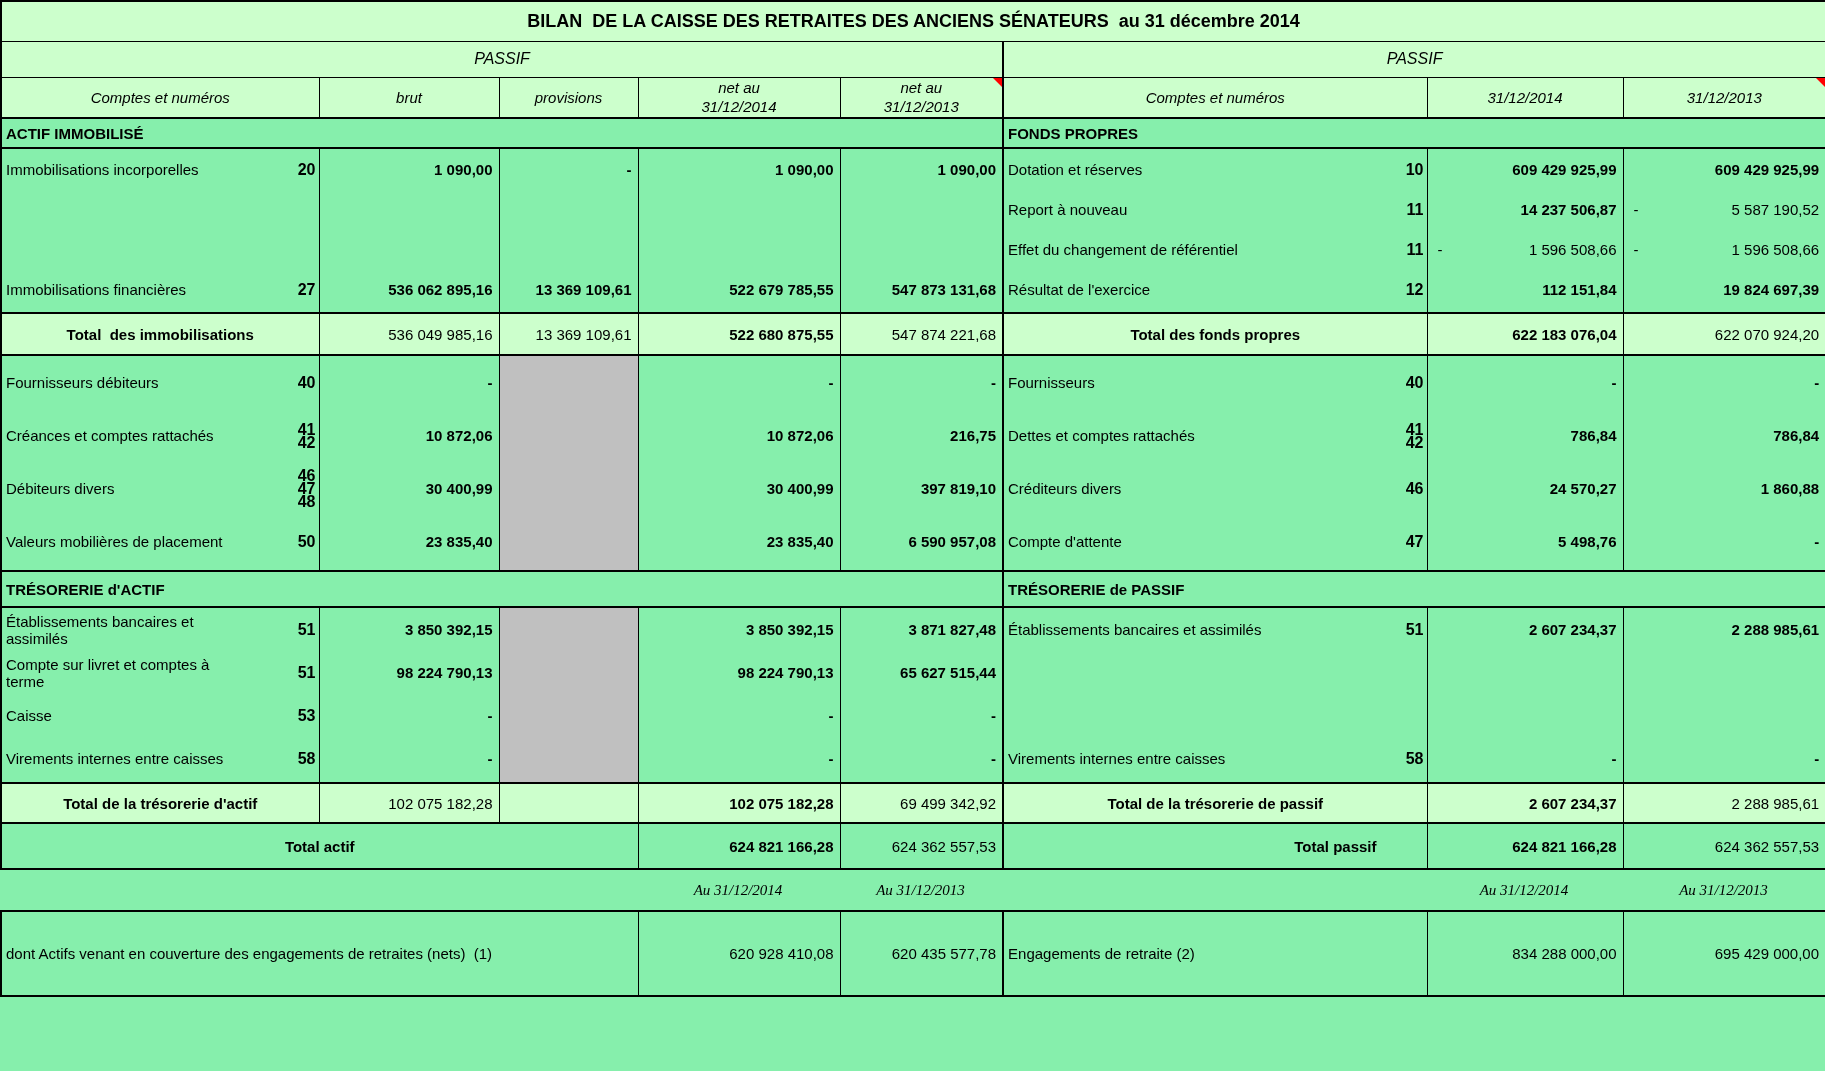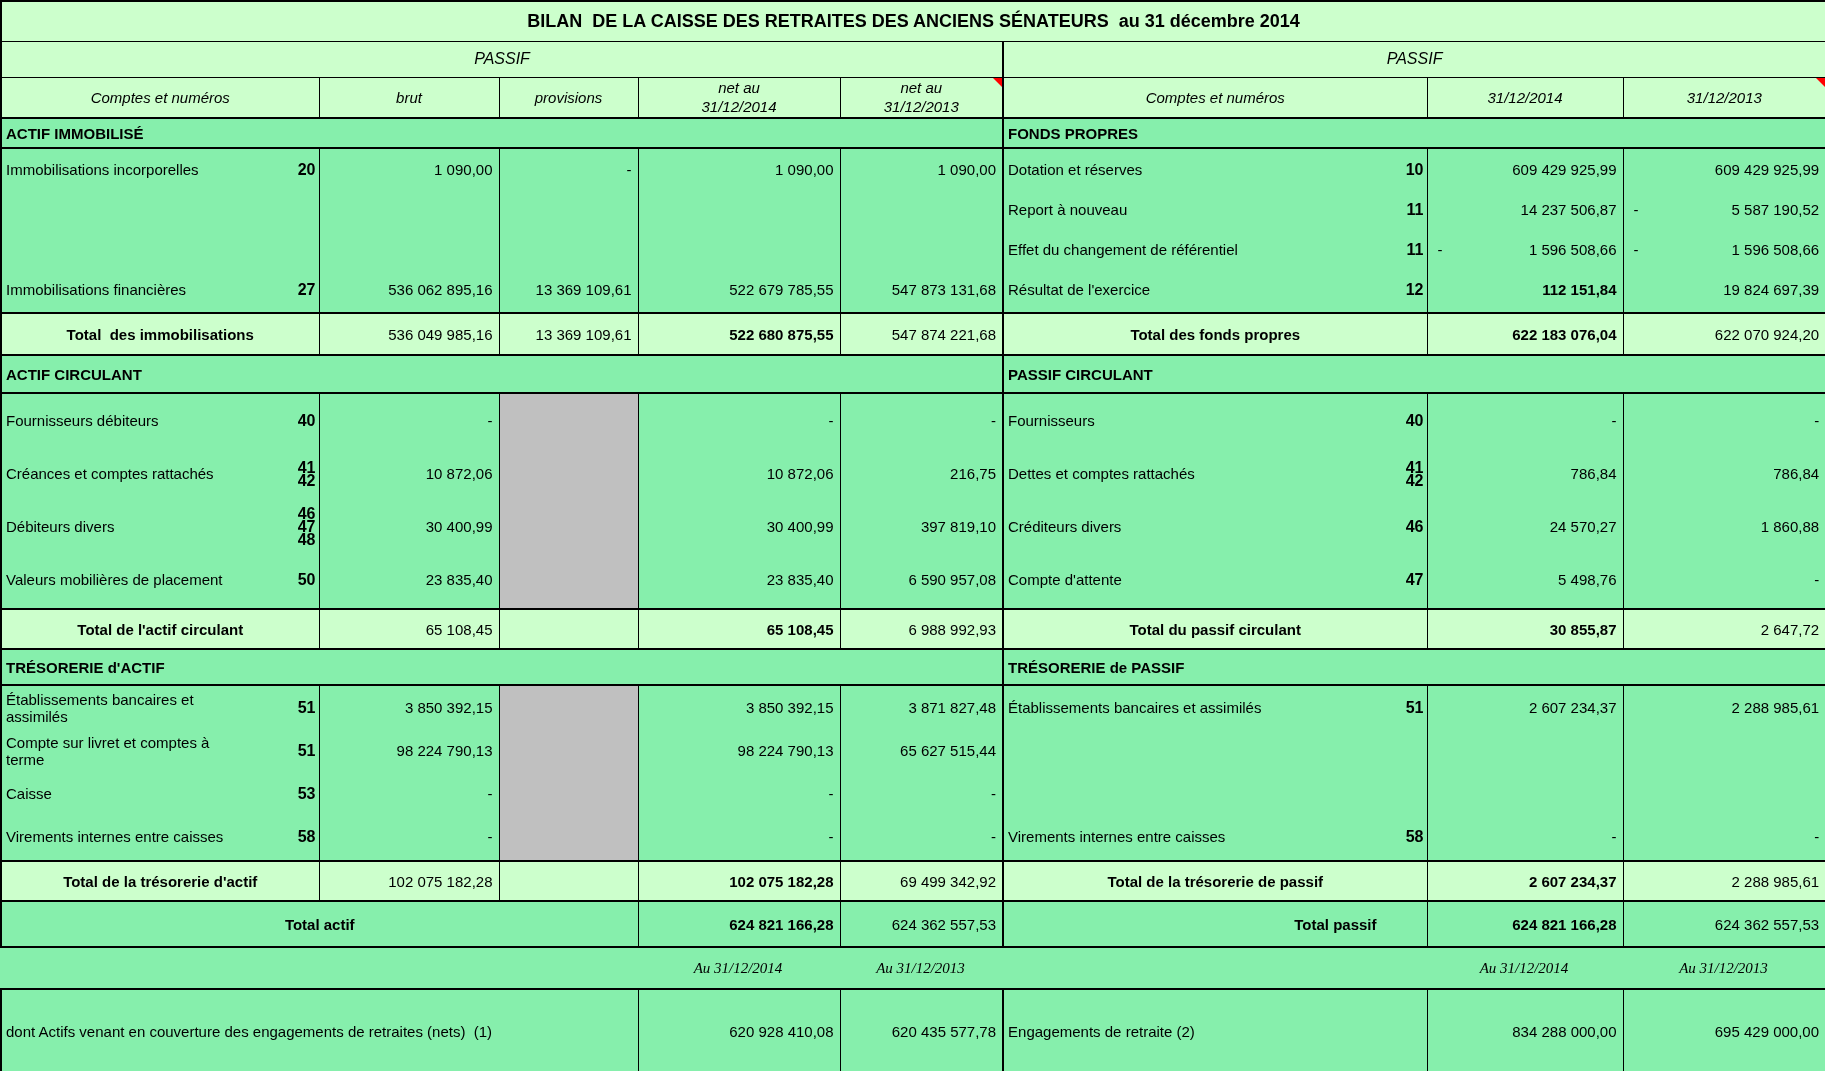--- a/index.html
+++ b/index.html
@@ -35,21 +35,21 @@
   
   tr.h40>td{height:40px} tr.h36>td{height:36px} tr.h41>td{height:41px}
   tr.h30>td{height:30px} tr.h165>td{height:165px} tr.h42>td{height:42px}
   tr.h38>td{height:38px} tr.h216>td{height:216px} tr.h40b>td{height:40px}
   tr.h176>td{height:176px} tr.h46>td{height:46px} tr.h85>td{height:85px}
   
   .stack { display:grid; grid-template-rows: repeat(4, 1fr); width:100%; }
   .st1 { height:161px; } .st2 { height:212px; } .st3 { height:172px; }
   td.top { vertical-align:top; }
   .sl { display:flex; align-items:center; padding-left:4px; line-height:17px; }
-  .sr { display:flex; align-items:center; justify-content:flex-end; padding-right:6px; }
+  .sr { display:flex; align-items:center; justify-content:flex-end; padding-right:6px;font-weight:bold; }
   .ssb { display:flex; align-items:center; justify-content:space-between; padding-left:10px; padding-right:6px; }
   .snum { display:flex; flex-direction:column; align-items:flex-end; justify-content:center;
           padding-right:3px; font-weight:bold; font-size:16px; line-height:13px; }
   .mw240 { display:inline-block; max-width:240px; }
   .hdr2 { line-height:19px;margin-top:37px; }
   .red-tri { position:absolute; top:0; right:0; width:0; height:0;
              border-left:9px solid transparent; border-top:9px solid #FF0000; }
   
   .au-row { display:grid; grid-template-columns:637px 202px 163px 424px 196px 203px;
             height:40px; align-items:center; }
@@ -219,24 +219,20 @@
     <td colspan="2" class="g b c pre">Total  des immobilisations</td>
     <td class="g vr">536 049 985,16</td>
     <td class="g vr">13 369 109,61</td>
     <td class="g vr b">522 680 875,55</td>
     <td class="g vr">547 874 221,68</td>
     <td colspan="2" class="g b c dl">Total des fonds propres</td>
     <td class="g vr b">622 183 076,04</td>
     <td class="g vr">622 070 924,20</td>
   </tr>
 
-  <tr class="h38 tb">
-    <td colspan="6" class="sec">ACTIF CIRCULANT</td>
-    <td colspan="4" class="sec dl">PASSIF CIRCULANT</td>
-  </tr>
 
   <tr class="h216 tb">
     <td class="top nbr">
       <div class="stack st2">
         <div class="sl">Fournisseurs débiteurs</div>
         <div class="sl">Créances et comptes rattachés</div>
         <div class="sl">Débiteurs divers</div>
         <div class="sl">Valeurs mobilières de placement</div>
       </div>
     </td>
@@ -320,30 +316,20 @@
     <td class="top">
       <div class="stack st2">
         <div class="sr">-</div>
         <div class="sr">786,84</div>
         <div class="sr">1 860,88</div>
         <div class="sr">-</div>
       </div>
     </td>
   </tr>
 
-  <tr class="h40b tb">
-    <td colspan="2" class="g b c">Total de l'actif circulant</td>
-    <td class="g vr">65 108,45</td>
-    <td class="g"></td>
-    <td class="g vr b">65 108,45</td>
-    <td class="g vr">6 988 992,93</td>
-    <td colspan="2" class="g b c dl">Total du passif circulant</td>
-    <td class="g vr b">30 855,87</td>
-    <td class="g vr">2 647,72</td>
-  </tr>
 
   <tr class="h36 tb">
     <td colspan="6" class="sec">TRÉSORERIE d'ACTIF</td>
     <td colspan="4" class="sec dl">TRÉSORERIE de PASSIF</td>
   </tr>
 
   <tr class="h176 tb">
     <td class="top nbr">
       <div class="stack st3">
         <div class="sl">

